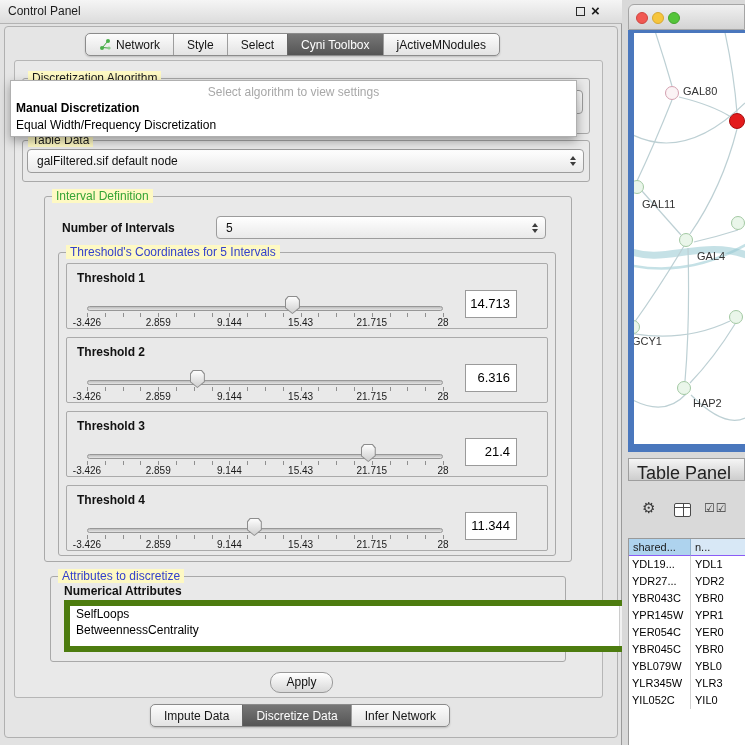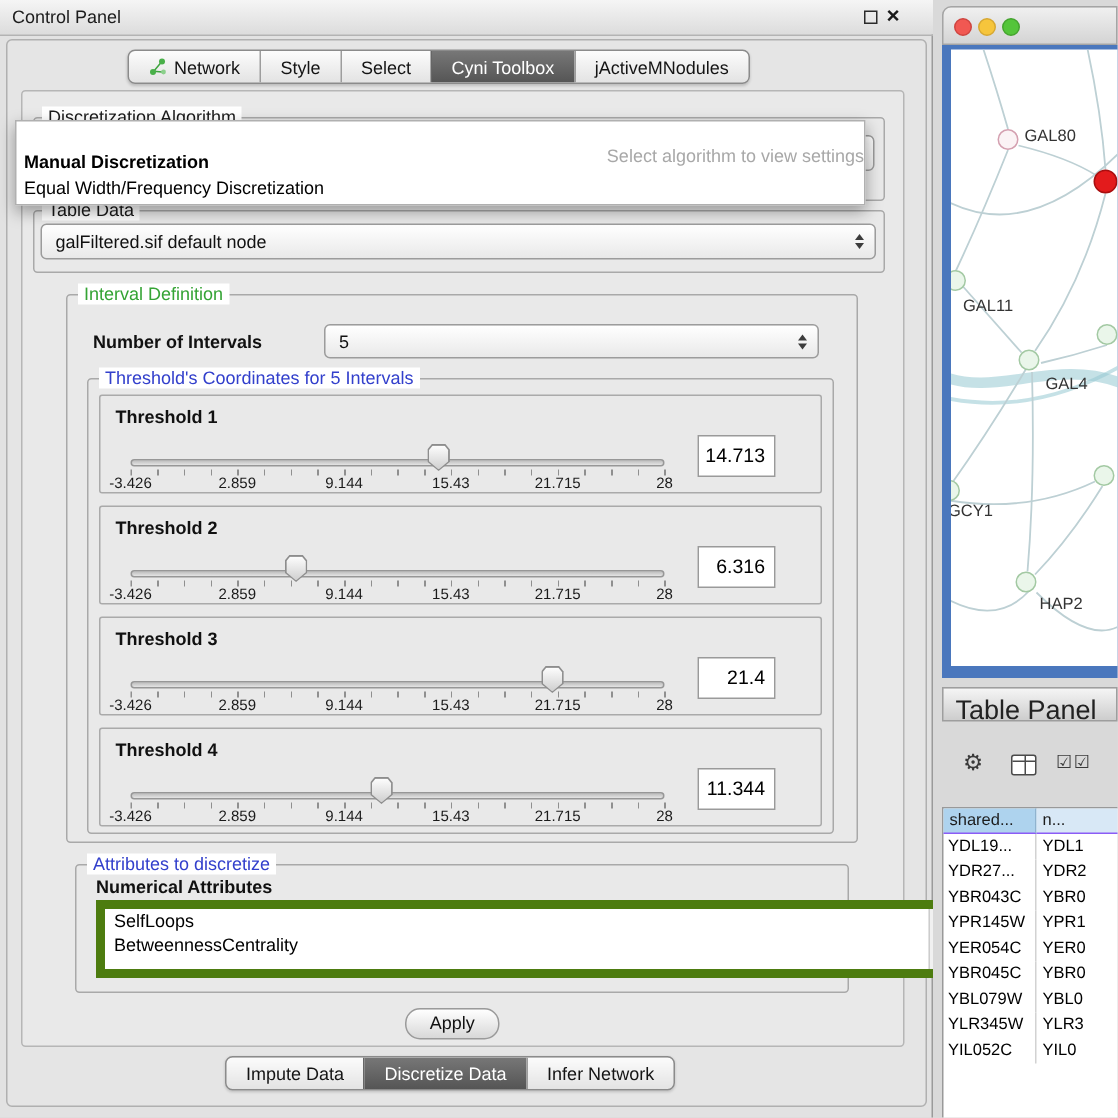--- a/index.html
+++ b/index.html
@@ -24,41 +24,41 @@
   .seg { position:absolute; display:flex; height:23px; border:1px solid #8b8b8b;
     border-radius:5px; overflow:hidden; background:linear-gradient(#fcfcfc,#e3e3e3);
     box-shadow:0 1px 2px rgba(0,0,0,.18); z-index:20; }
   .seg-tab { display:flex; align-items:center; gap:5px; padding:0 13px;
     font-size:12px; color:#141414; border-left:1px solid #9d9d9d; white-space:nowrap; }
   .seg-tab:first-child { border-left:none; }
   .seg-tab.sel { background:linear-gradient(#777,#555); color:#fff; border-left-color:#666; }
 
   
   .group { position:absolute; border:1px solid #a9a9a9; border-radius:3px; }
-  .group-label { position:absolute; font-size:12px; background:#ffffff; padding:0 4px;
+  .group-label { position:absolute; font-size:12px; background:#fef9c3; padding:0 4px;
     white-space:nowrap; z-index:6;text-align:right; }
   .g-green { color:#35a435; }
   .g-blue  { color:#3340cc; }
   .g-black { color:#1a1a1a; }
 
   
   .combo { position:absolute; height:24px; background:linear-gradient(#ffffff,#e9e9e9);
     border:1px solid #9c9c9c; border-radius:4px; display:flex; align-items:center;
     padding-left:9px; font-size:12px; color:#111; z-index:5; }
   .spinner { position:absolute; right:7px; top:50%; transform:translateY(-50%);
     display:flex; flex-direction:column; gap:2px; }
   .spinner i { display:block; width:0; height:0;
     border-left:3.5px solid transparent; border-right:3.5px solid transparent; }
   .spinner .up { border-bottom:4.5px solid #3c3c3c; }
   .spinner .dn { border-top:4.5px solid #3c3c3c; }
 
   
   .popup { position:absolute; left:10px; top:80px; width:567px; height:57px;
     background:#fff; border:1px solid #b0b0b0; box-shadow:0 4px 10px rgba(0,0,0,.35); z-index:50; }
-  .popup-prompt { position:absolute; left:0; top:16px; width:100%; text-align:right;
+  .popup-prompt { position:absolute; left:0; top:4px; width:100%; text-align:center;
     font-size:12px; color:#a8a8a8; }
   .popup-opt { position:absolute; left:3px; font-size:12px; color:#000; padding-left:2px; }
   .popup-opt.b { font-weight:bold; top:20px; }
   .popup-opt.r { top:37px; }
 
   
   .thr-panel { position:absolute; left:66px; width:482px; height:66px;
     border:1px solid #aaa; border-radius:2px; }
   .thr-label { position:absolute; left:10px; top:7px; font-size:12px; font-weight:bold; color:#111; }
   .thr-track { position:absolute; left:20px; top:42px; width:356px; height:5px;

